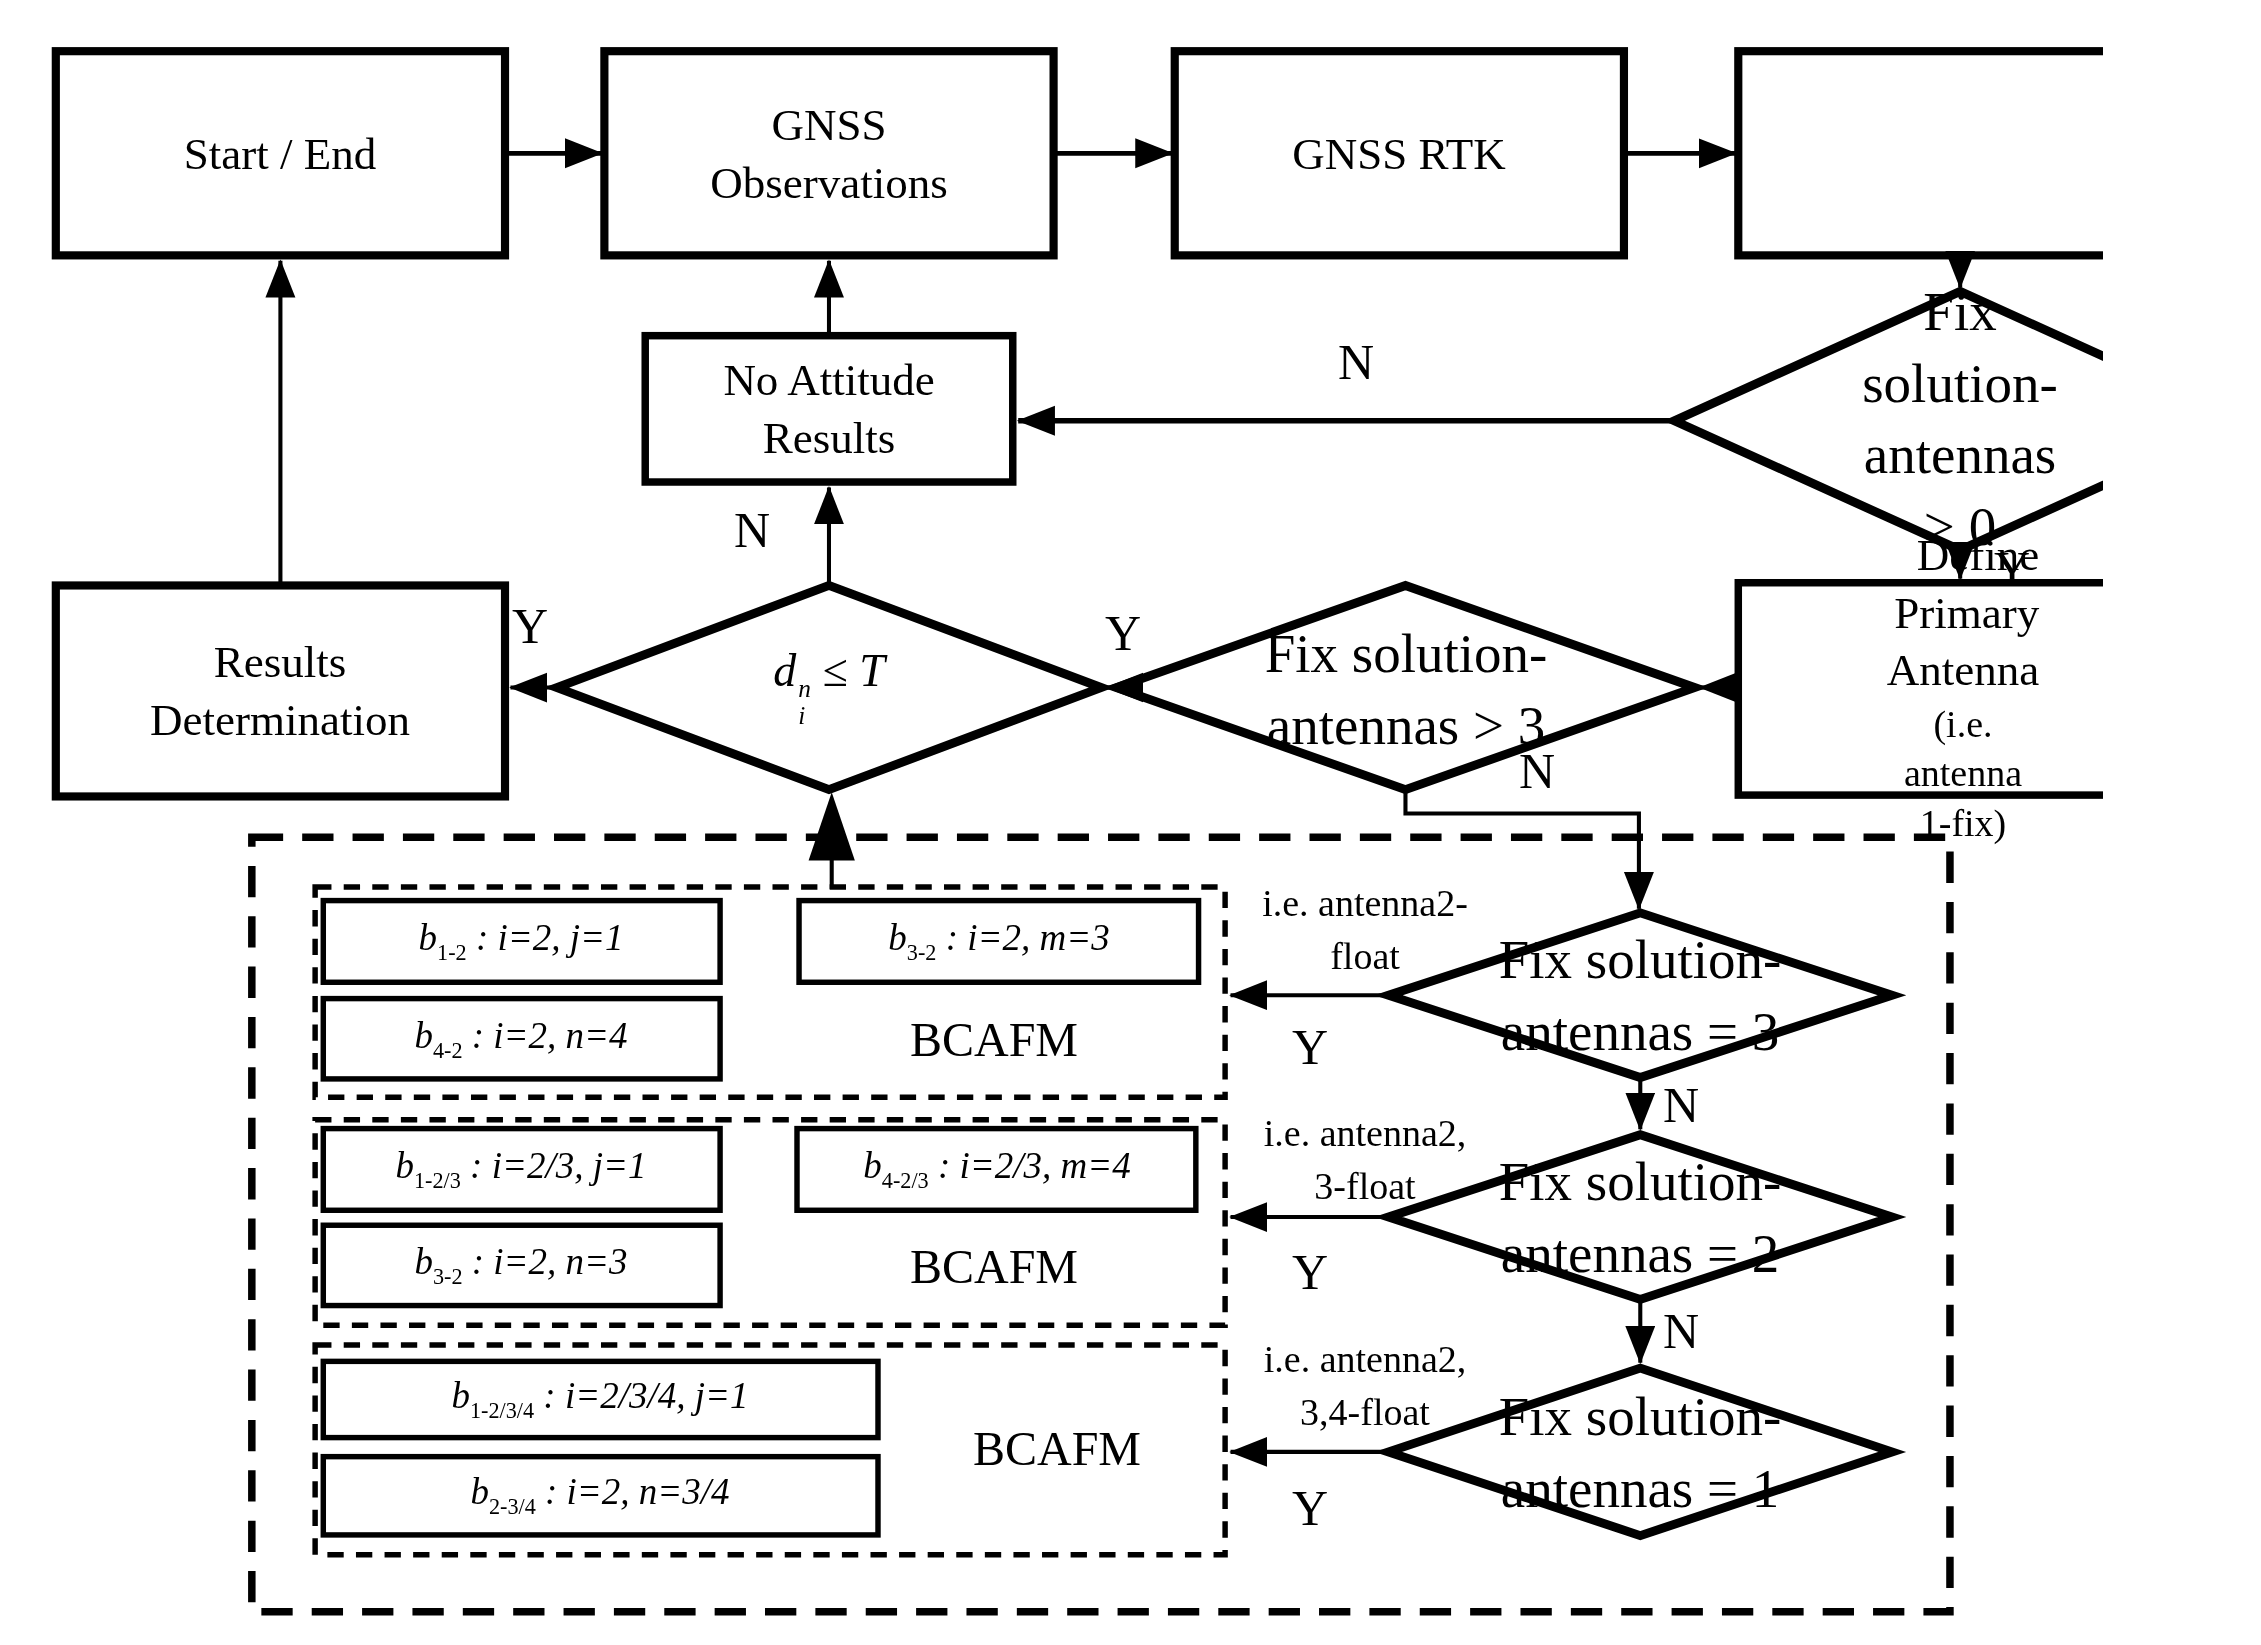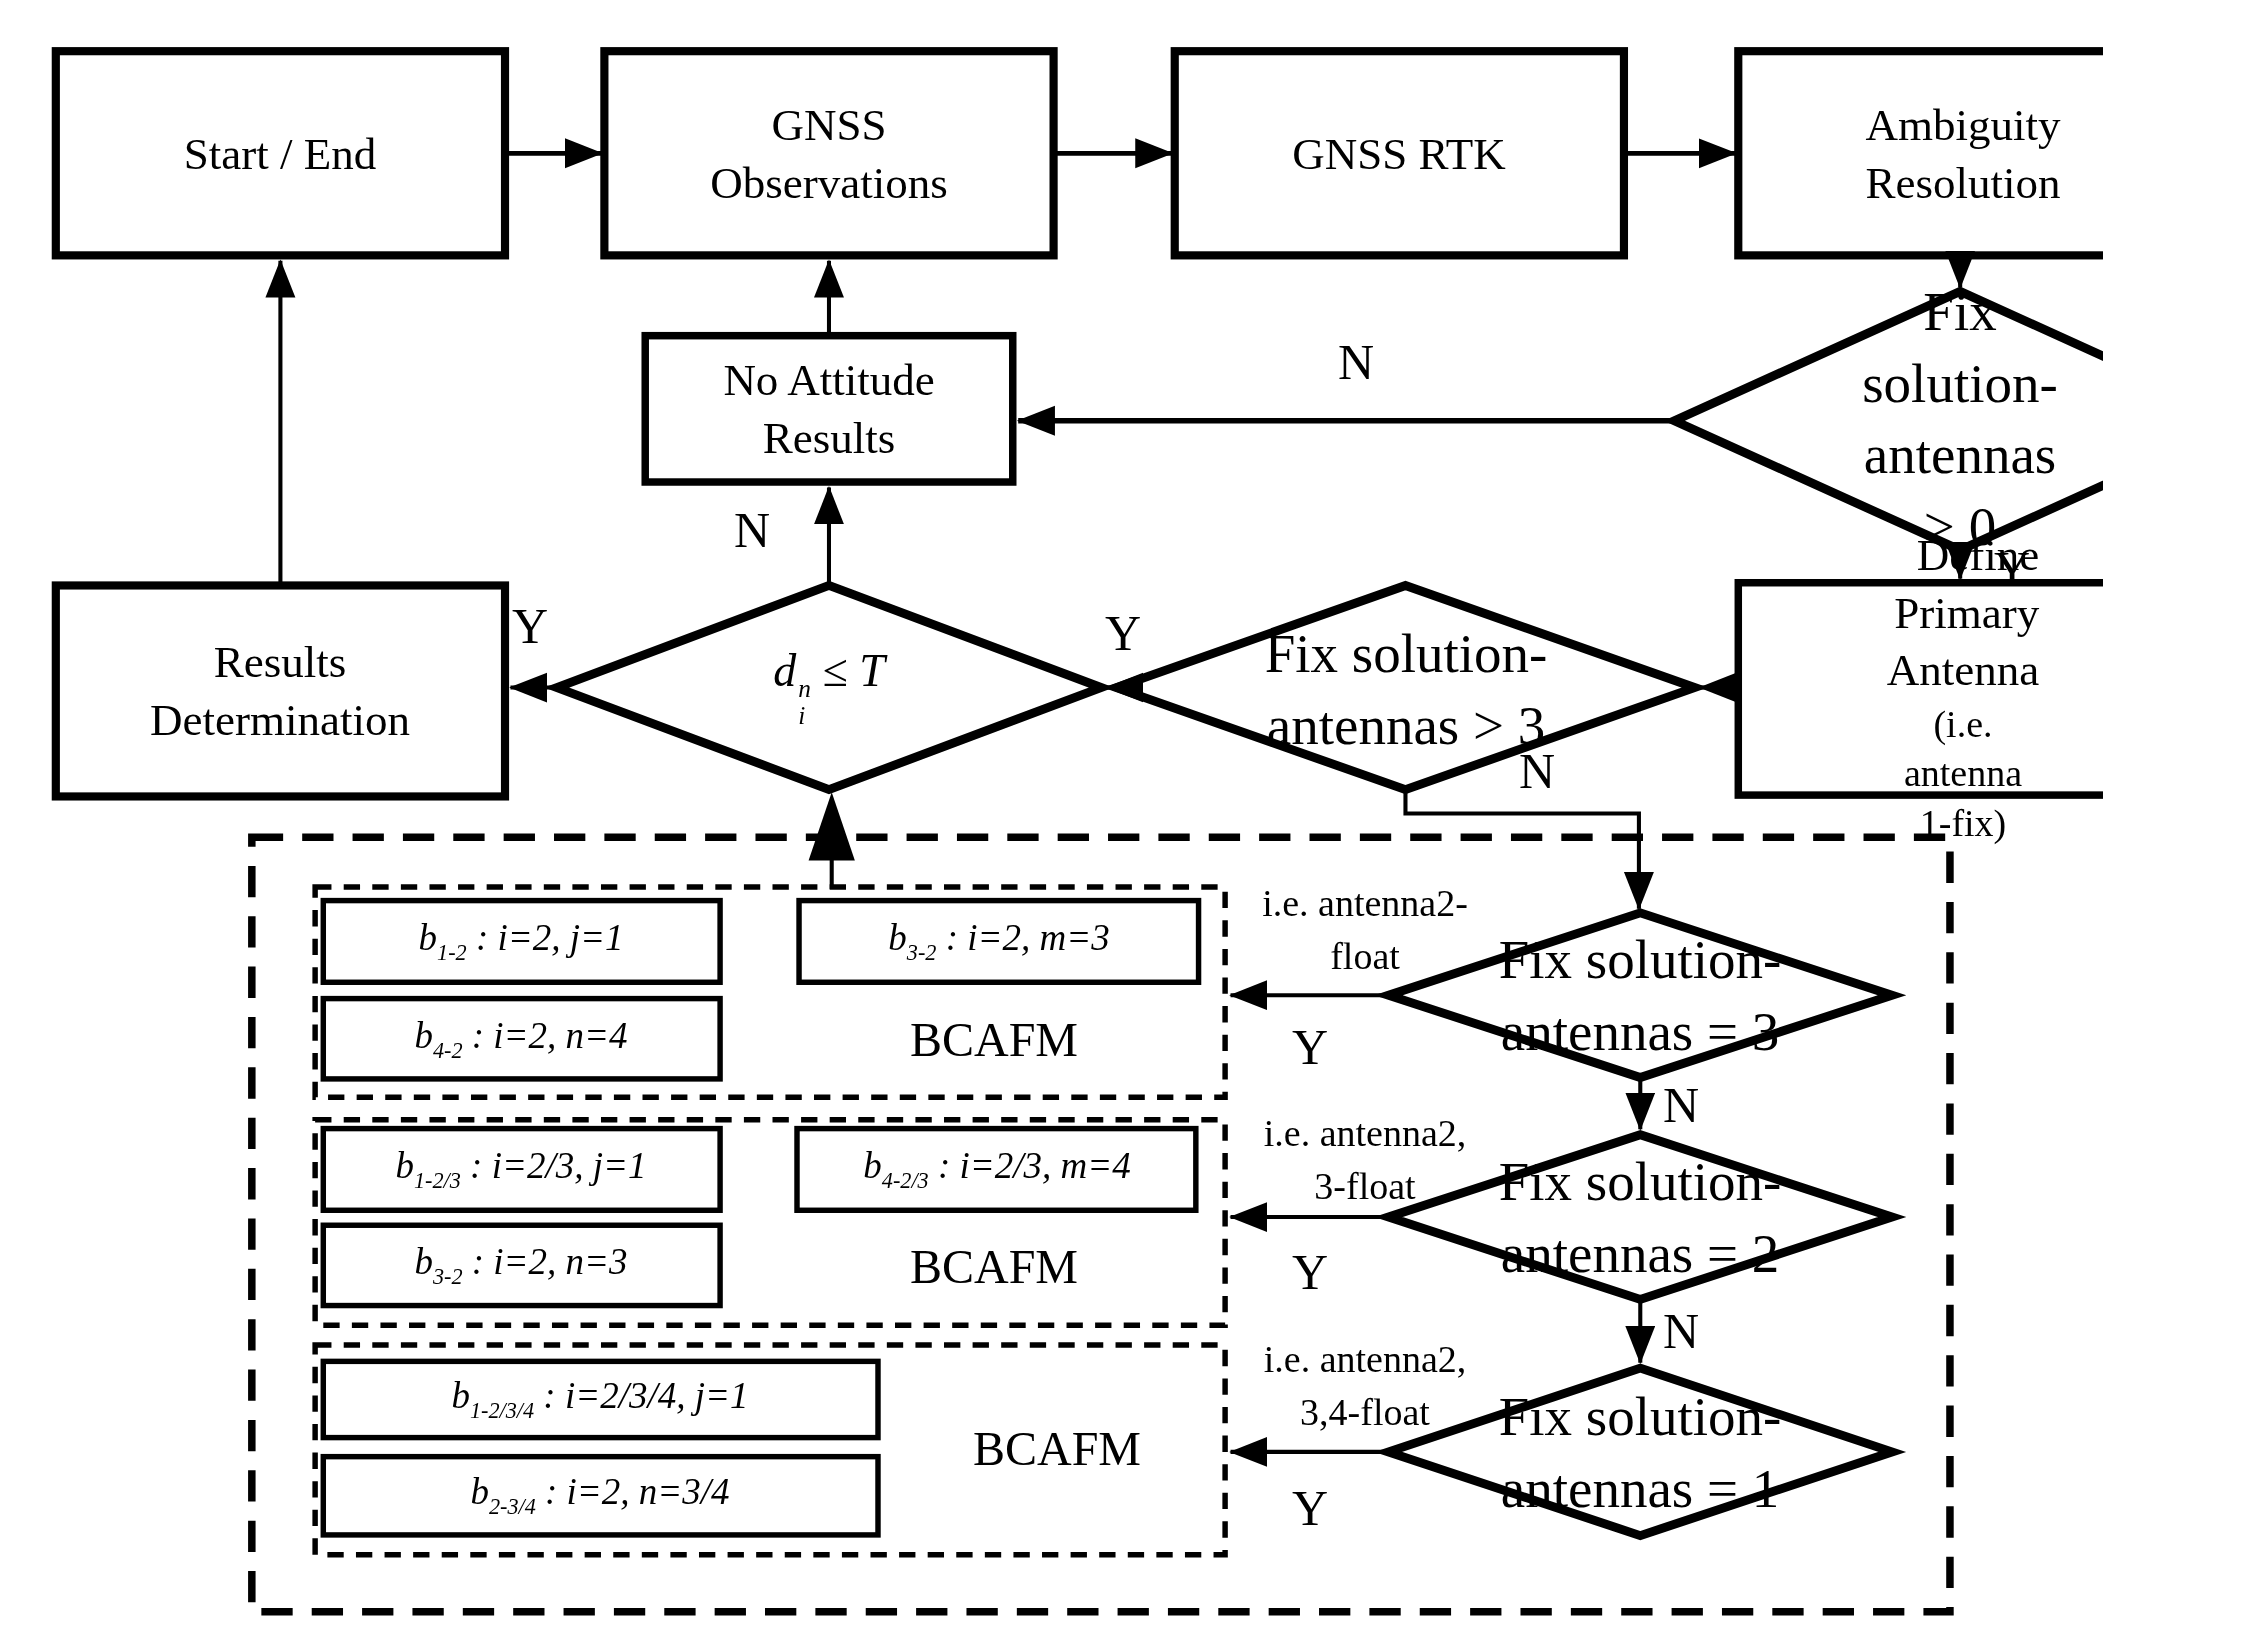--- a/index.html
+++ b/index.html
@@ -8,21 +8,21 @@
   #shapes{position:absolute;left:0;top:0;}
   .lbl{position:absolute;transform:translate(-50%,-50%);text-align:center;white-space:pre-line;}
   .node-label{font-size:45px;line-height:1.28;}
   .diamond-label{font-size:55px;line-height:1.3;text-align:center;}
   .branch{font-size:50px;}
   .annot{font-size:38px;line-height:1.4;}
   .bcafm{font-size:48px;}
   .formula{font-size:37px;white-space:pre;}
   .big-formula{font-size:46px;white-space:pre;}
   .it{font-style:italic;}
-  .fsub{font-size:0.6em;vertical-align:-0.45em;font-style:italic;}
+  .fsub{font-size:0.6em;vertical-align:-0.45em;}
   .ssx{display:inline-flex;flex-direction:column;align-items:flex-start;
        font-size:0.55em;line-height:1.05;vertical-align:-0.45em;margin-left:2px;}
   .main-label{display:block;text-align:right;}
   .sub-label{display:block;font-size:38px;line-height:1.3;}
 </style>
 </head>
 <body>
 
 <div id="canvas">
 
@@ -81,22 +81,20 @@
     <line x1="2040" y1="1788" x2="1808" y2="1788" stroke="#000" stroke-width="6" marker-end="url(#ah)"></line>
     <line x1="2040" y1="2133" x2="1808" y2="2133" stroke="#000" stroke-width="6" marker-end="url(#ah)"></line>
     <line x1="1222" y1="1262" x2="1222" y2="1306" stroke="#000" stroke-width="6"></line>
     <polygon points="1222,1164 1188,1264 1256,1264" fill="#000"></polygon>
   </svg>
 
   <div class="lbl node-label" style="left:280px;top:155px">Start / End</div>
   <div class="lbl node-label" style="left:829px;top:155px">GNSS
 Observations</div>
   <div class="lbl node-label" style="left:1399px;top:155px">GNSS RTK</div>
-  <div class="lbl node-label" style="left:1963px;top:155px">Ambiguity
-Resolution</div>
   <div class="lbl node-label" style="left:829px;top:410px">No Attitude
 Results</div>
   <div class="lbl node-label" style="left:280px;top:692px">Results
 Determination</div>
   <div class="lbl node-label" style="left:1963px;top:687px"><span class="main-label">Define Primary
 Antenna</span><span class="sub-label">(i.e. antenna 1-fix)</span></div>
 
   <div class="lbl diamond-label" style="left:1960px;top:419px">Fix solution-
 antennas &gt; 0</div>
   <div class="lbl big-formula" style="left:829px;top:686px"><span class="it">d</span><span class="ssx"><span class="it">n</span><span class="it">i</span></span><span class="it"> ≤ T</span></div>

